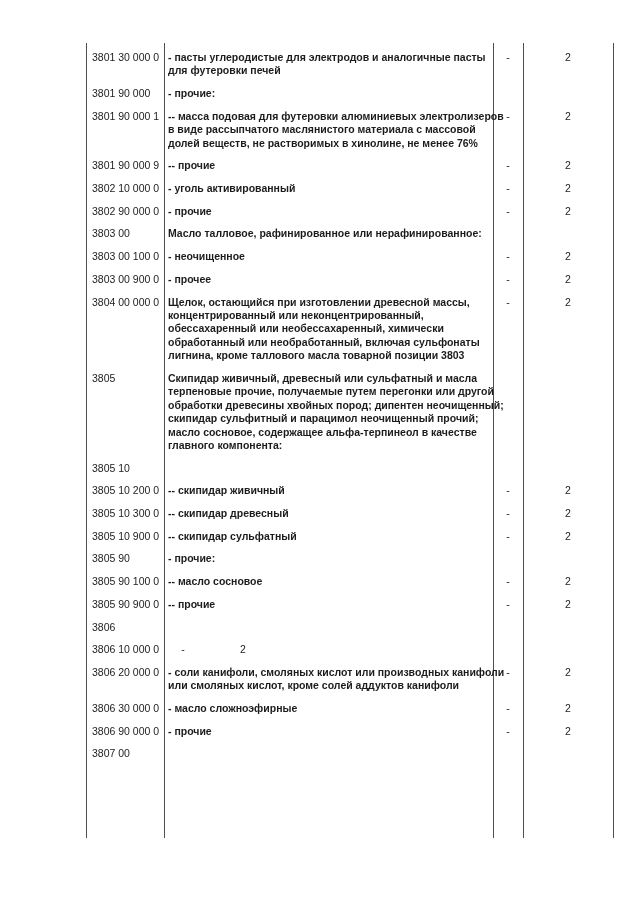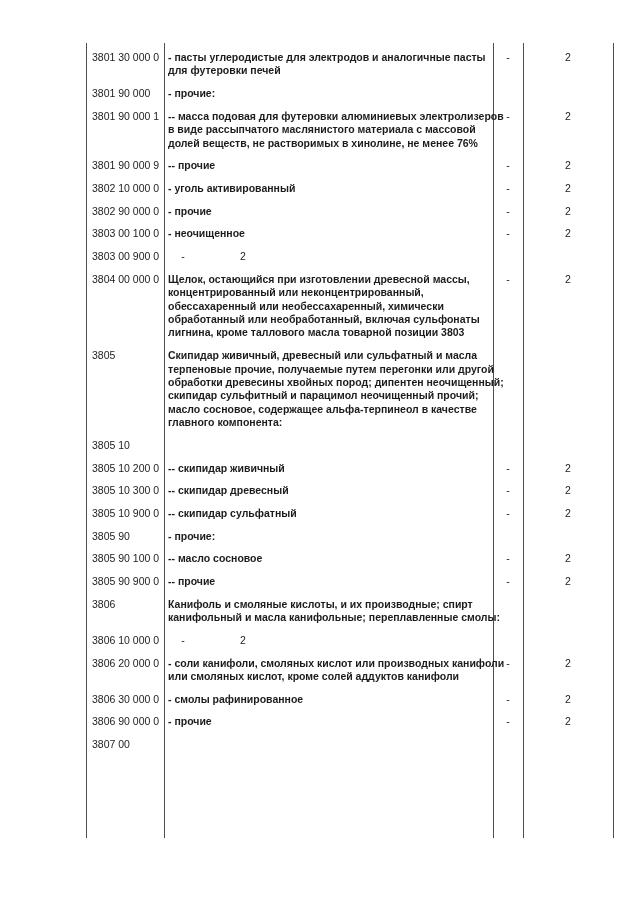--- a/index.html
+++ b/index.html
@@ -116,30 +116,37 @@
     <div class="cell c-duty">2</div>
   </div>
 
   <div class="row">
     <div class="cell c-code">3802 90 000 0</div>
     <div class="cell c-desc">- прочие</div>
     <div class="cell c-unit">-</div>
     <div class="cell c-duty">2</div>
   </div>
 
+  <div class="row">
+    <div class="cell c-code">3803 00</div>
+    <div class="cell c-desc">Масло талловое, рафинированное или нерафинированное:</div>
+    <div class="cell c-unit"></div>
+    <div class="cell c-duty"></div>
+  </div>
 
   <div class="row">
     <div class="cell c-code">3803 00 100 0</div>
     <div class="cell c-desc">- неочищенное</div>
     <div class="cell c-unit">-</div>
     <div class="cell c-duty">2</div>
   </div>
 
   <div class="row">
     <div class="cell c-code">3803 00 900 0</div>
+    <div class="cell c-desc">- прочее</div>
     <div class="cell c-unit">-</div>
     <div class="cell c-duty">2</div>
   </div>
 
   <div class="row">
     <div class="cell c-code">3804 00 000 0</div>
     <div class="cell c-desc">Щелок, остающийся при изготовлении древесной массы,
 концентрированный или неконцентрированный,
 обессахаренный или необессахаренный, химически
 обработанный или необработанный, включая сульфонаты
@@ -203,43 +210,41 @@
 
   <div class="row">
     <div class="cell c-code">3805 90 900 0</div>
     <div class="cell c-desc">-- прочие</div>
     <div class="cell c-unit">-</div>
     <div class="cell c-duty">2</div>
   </div>
 
   <div class="row">
     <div class="cell c-code">3806</div>
-    <div class="cell c-desc">Канифоль и смоляные кислоты, и их производные; спирт
-канифольный и масла канифольные; переплавленные смолы:</div>
     <div class="cell c-unit"></div>
     <div class="cell c-duty"></div>
   </div>
 
   <div class="row">
     <div class="cell c-code">3806 10 000 0</div>
     <div class="cell c-unit">-</div>
     <div class="cell c-duty">2</div>
   </div>
 
   <div class="row">
     <div class="cell c-code">3806 20 000 0</div>
     <div class="cell c-desc">- соли канифоли, смоляных кислот или производных канифоли
 или смоляных кислот, кроме солей аддуктов канифоли</div>
     <div class="cell c-unit">-</div>
     <div class="cell c-duty">2</div>
   </div>
 
   <div class="row">
     <div class="cell c-code">3806 30 000 0</div>
-    <div class="cell c-desc">- смолы рафинированное</div>
+    <div class="cell c-desc">- масло сложноэфирные</div>
     <div class="cell c-unit">-</div>
     <div class="cell c-duty">2</div>
   </div>
 
   <div class="row">
     <div class="cell c-code">3806 90 000 0</div>
     <div class="cell c-desc">- прочие</div>
     <div class="cell c-unit">-</div>
     <div class="cell c-duty">2</div>
   </div>

